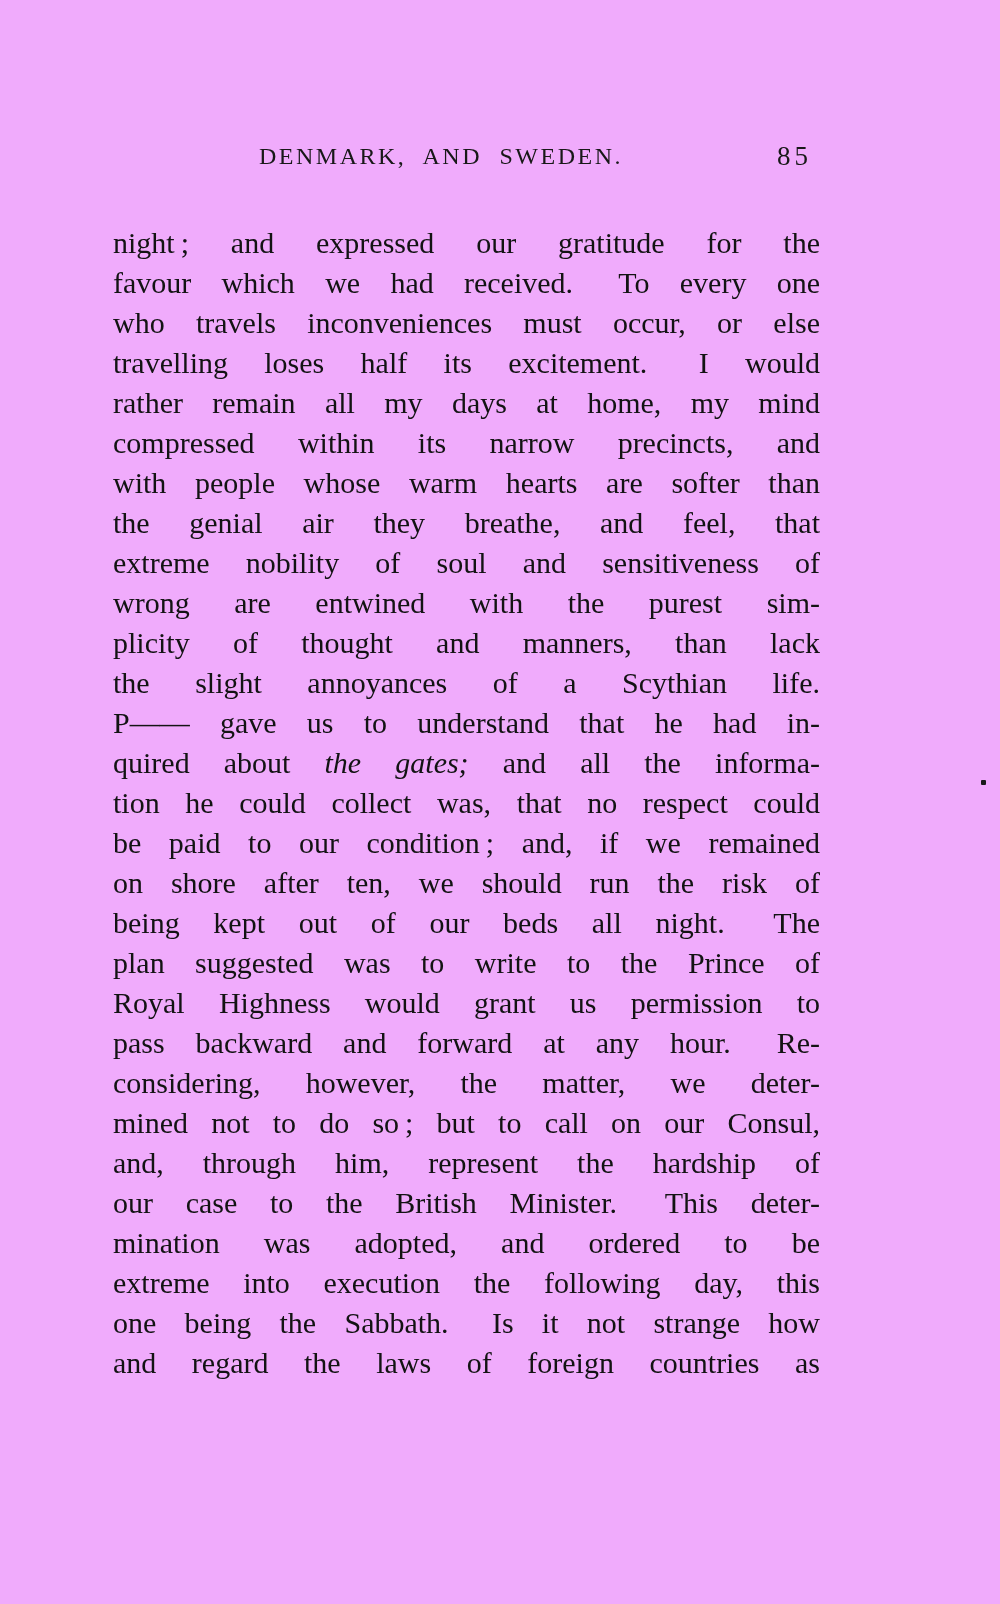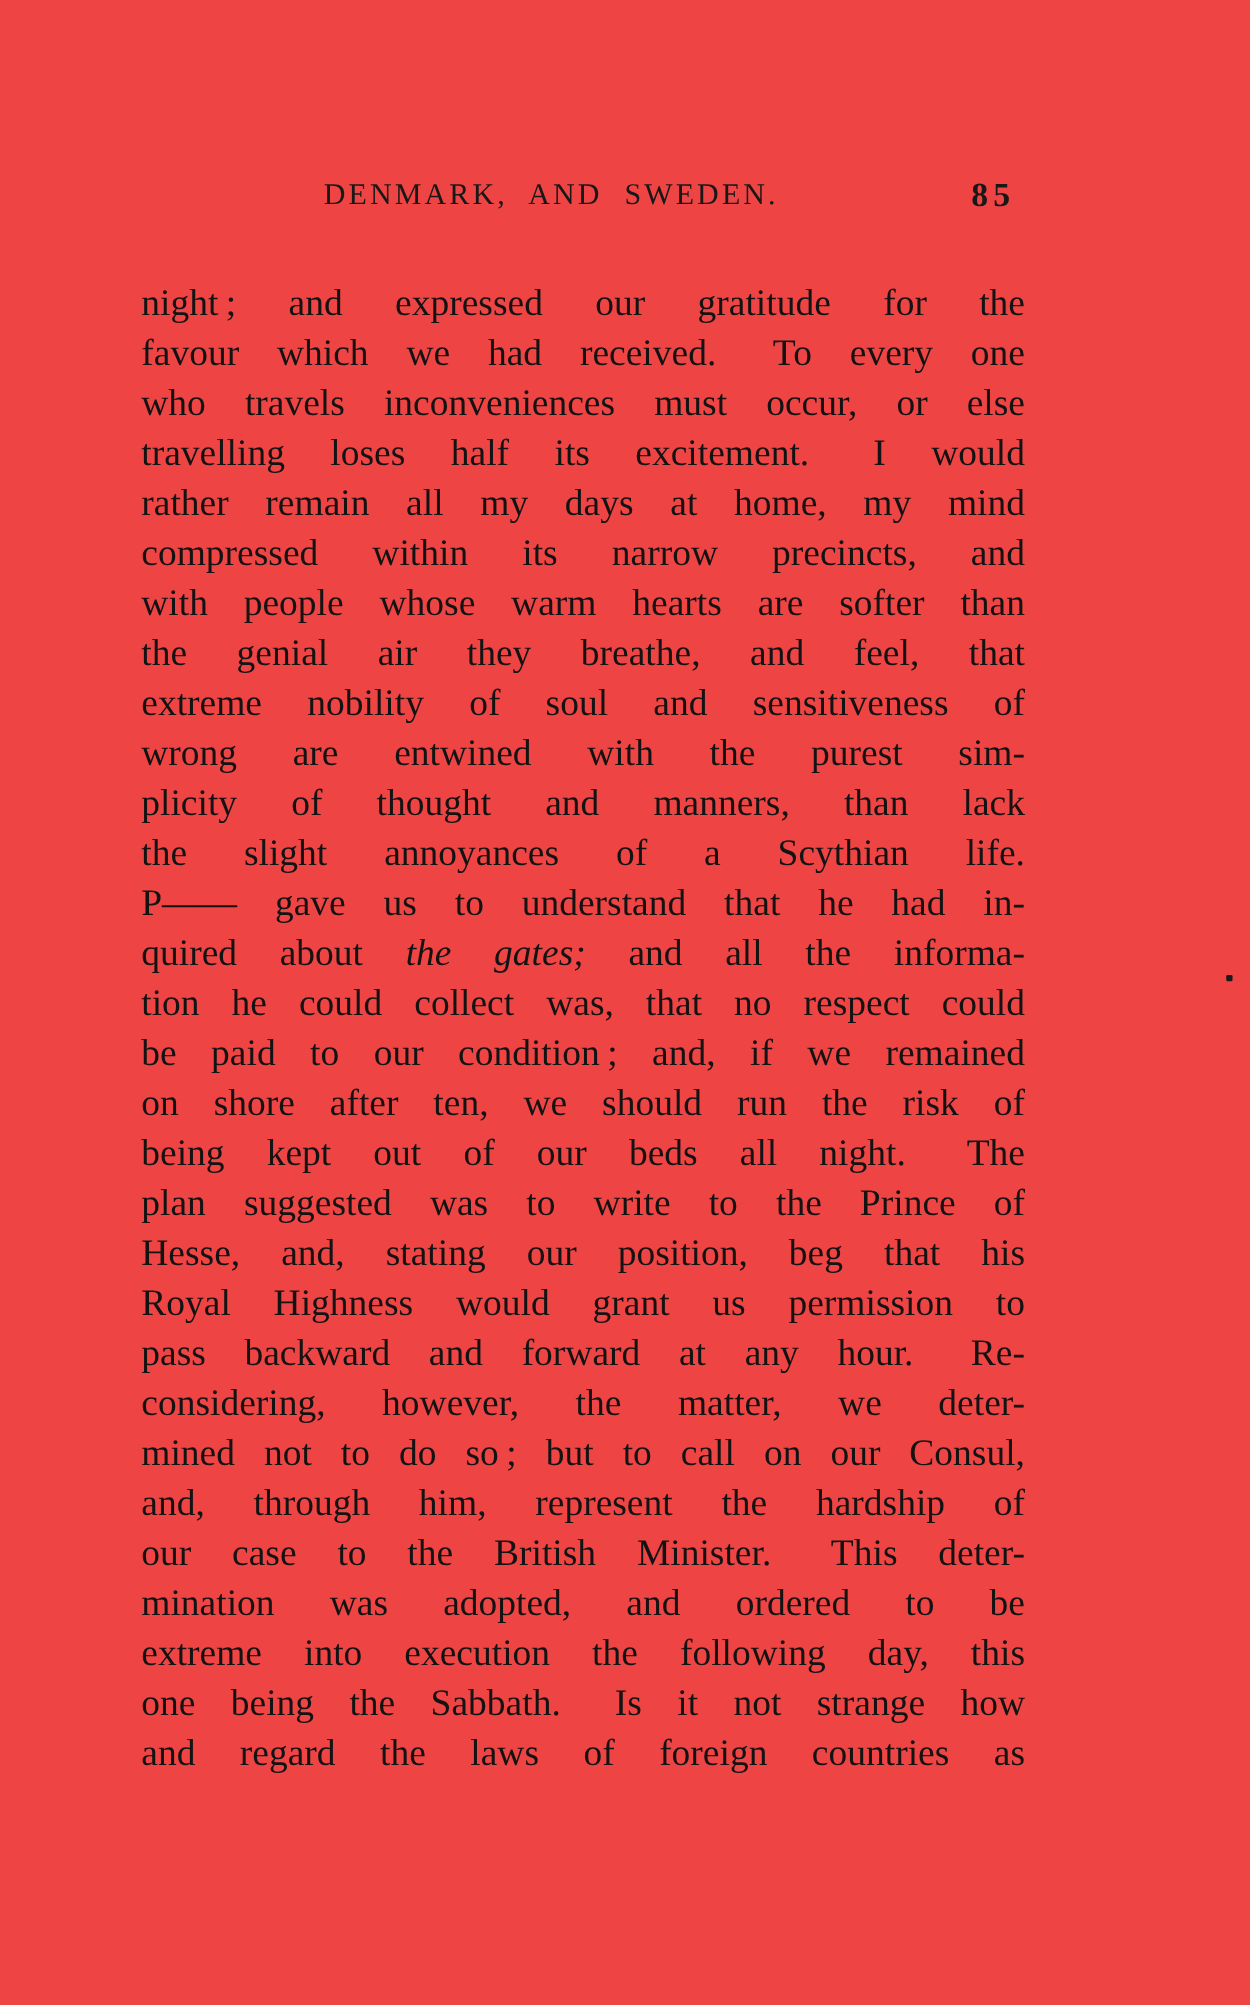--- a/index.html
+++ b/index.html
@@ -4,21 +4,21 @@
 <style>
   html, body {
     margin: 0;
     padding: 0;
     background: #ffffff;
   }
   .page {
     position: relative;
     width: 1000px;
     height: 1604px;
-    background: #ef4444;
+    background: #f0abfc;
     color: #131313;
     font-family: "Liberation Serif", serif;
     overflow: hidden;
   }
   .header {
     position: absolute;
     top: 143px;
     left: 113px;
     width: 707px;
     height: 34px;
@@ -34,21 +34,20 @@
     word-spacing: 9px;
     color: #181818;
   }
   .page-number {
     position: absolute;
     right: 8px;
     top: -2px;
     font-size: 27px;
     letter-spacing: 4px;
     color: #181818;
-    font-weight: bold;
   }
   .text-block {
     position: absolute;
     top: 223px;
     left: 113px;
     width: 707px;
     font-size: 30px;
     line-height: 40px;
   }
   .line {
@@ -93,21 +92,20 @@
       <div class="line"><span>wrong are entwined with the purest sim-</span></div>
       <div class="line"><span>plicity of thought and manners, than lack</span></div>
       <div class="line"><span>the slight annoyances of a Scythian life.</span></div>
       <div class="line"><span>P—— gave us to understand that he had in-</span></div>
       <div class="line"><span>quired about </span><i>the gates;</i><span> and all the informa-</span></div>
       <div class="line"><span>tion he could collect was, that no respect could</span></div>
       <div class="line"><span>be paid to our condition ; and, if we remained</span></div>
       <div class="line"><span>on shore after ten, we should run the risk of</span></div>
       <div class="line"><span>being kept out of our beds all night.  The</span></div>
       <div class="line"><span>plan suggested was to write to the Prince of</span></div>
-      <div class="line"><span>Hesse, and, stating our position, beg that his</span></div>
       <div class="line"><span>Royal Highness would grant us permission to</span></div>
       <div class="line"><span>pass backward and forward at any hour.  Re-</span></div>
       <div class="line"><span>considering, however, the matter, we deter-</span></div>
       <div class="line"><span>mined not to do so ; but to call on our Consul,</span></div>
       <div class="line"><span>and, through him, represent the hardship of</span></div>
       <div class="line"><span>our case to the British Minister.  This deter-</span></div>
       <div class="line"><span>mination was adopted, and ordered to be</span></div>
       <div class="line"><span>extreme into execution the following day, this</span></div>
       <div class="line"><span>one being the Sabbath.  Is it not strange how</span></div>
       <div class="line"><span>and regard the laws of foreign countries as</span></div>

